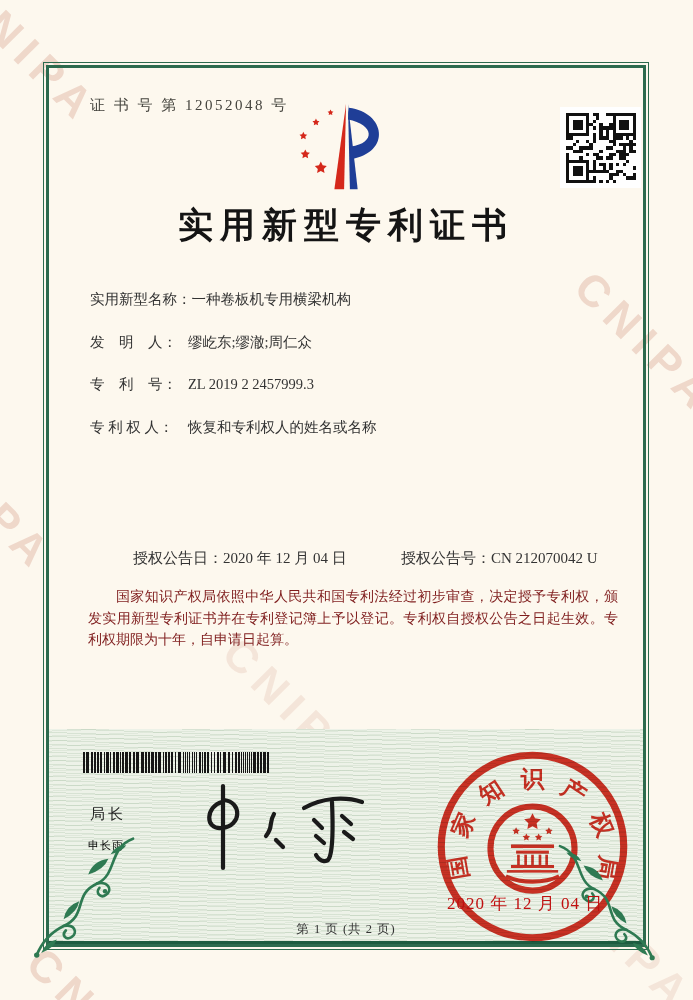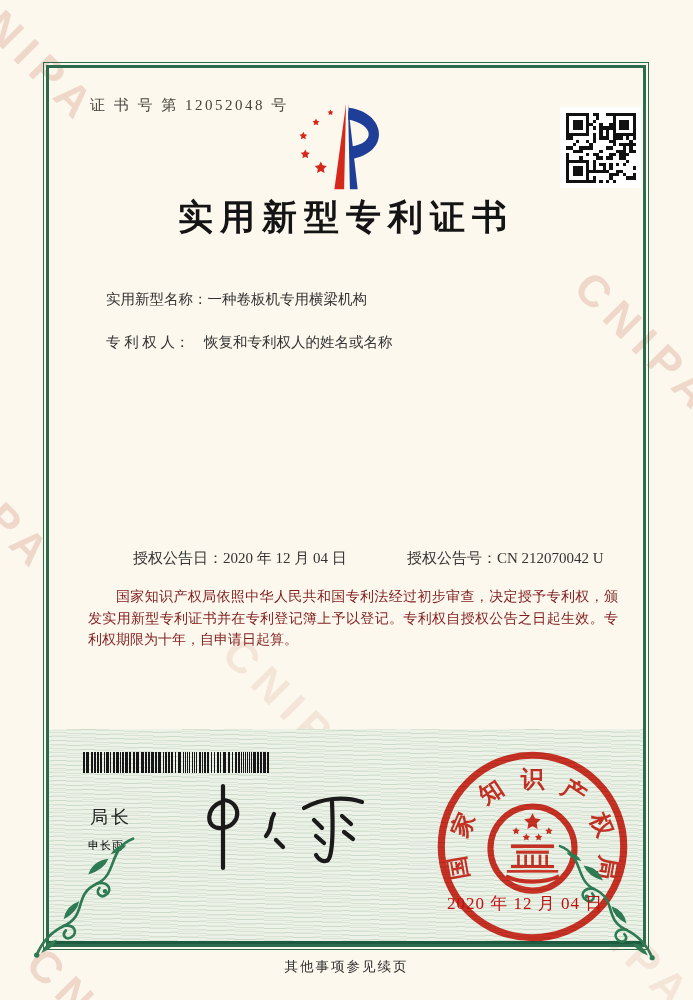--- a/index.html
+++ b/index.html
@@ -34,33 +34,33 @@
       repeating-linear-gradient(2deg, rgba(100,145,100,0.16) 0 1px, transparent 1px 4px),
       repeating-linear-gradient(-2deg, rgba(100,145,100,0.10) 0 1px, transparent 1px 5px);
     border-bottom:3px solid #1d5c40;
   }
   
   .abs{position:absolute;z-index:3;}
   .cert-number{left:90px;top:96px;font-size:15px;letter-spacing:2.5px;color:#45443e;}
   .logo{left:288px;top:100px;width:118px;height:97px;}
   .qr-box{left:560px;top:107px;width:81px;height:81px;background:#fff;
           display:flex;align-items:center;justify-content:center;}
-  .title{left:53px;top:194px;width:586px;text-align:center;
+  .title{left:53px;top:202px;width:586px;text-align:center;
          font-size:35px;font-weight:bold;letter-spacing:7px;color:#141414;}
   .fields{left:90px;top:290px;width:530px;font-size:14.5px;color:#333;}
-  .field-row{margin-bottom:22.5px;height:20px;white-space:nowrap;margin-left:16px;}
+  .field-row{margin-bottom:22.5px;height:20px;white-space:nowrap;}
   .field-label{display:inline-block;min-width:98px;color:#333;}
   .field-value{color:#333;}
   .grant-row{left:90px;top:549px;width:530px;font-size:15px;white-space:nowrap;margin-left:43px;}
-  .grant-number{position:absolute;left:274px;top:0;}
+  .grant-number{position:absolute;left:268px;top:0;}
   .paragraphs{left:88px;top:586px;width:530px;font-size:14px;line-height:21.6px;
               color:#7f1d1d;text-align:justify;}
   .paragraphs p{margin:0;text-indent:2em;}
   .barcode{left:82px;top:752px;width:190px;height:21px;}
-  .director-title{left:90px;top:805px;font-size:18px;letter-spacing:3px;color:#222;}
+  .director-title{left:90px;top:805px;font-size:15px;letter-spacing:3px;color:#222;}
   .director-name{left:88px;top:838px;font-size:11px;letter-spacing:1px;color:#000000;}
   .signature{left:192px;top:780px;width:195px;height:98px;z-index:4;}
   .seal{left:430px;top:744px;width:205px;height:205px;z-index:4;
         mix-blend-mode:multiply;opacity:0.95;}
   .seal-char{font-size:23px;font-weight:bold;fill:#d5281b;
              font-family:"Liberation Serif","DejaVu Serif",serif;}
   .seal-date{left:447px;top:892px;font-size:17px;color:#c01010;
              letter-spacing:1px;z-index:5;font-weight:500;white-space:nowrap;}
   .page-info{left:53px;top:921px;width:586px;text-align:center;font-size:12.5px;
              color:#333;letter-spacing:1px;z-index:4;}
@@ -323,20 +323,26 @@
       </svg>
   </div>
 
   <div class="abs title">实用新型专利证书</div>
 
   <div class="abs fields">
     <div class="field-row">
       <span class="field-label">实用新型名称：</span><span class="field-value">一种卷板机专用横梁机构</span>
     </div>
     <div class="field-row">
+      <span class="field-label">发　明　人：</span><span class="field-value">缪屹东;缪澈;周仁众</span>
+    </div>
+    <div class="field-row">
+      <span class="field-label">专　利　号：</span><span class="field-value">ZL 2019 2 2457999.3</span>
+    </div>
+    <div class="field-row">
       <span class="field-label">专 利 权 人：</span><span class="field-value">恢复和专利权人的姓名或名称</span>
     </div>
   </div>
 
   <div class="abs grant-row">
     <span>授权公告日：</span><span>2020 年 12 月 04 日</span>
     <span class="grant-number">
       <span>授权公告号：</span><span>CN 212070042 U</span>
     </span>
   </div>
@@ -468,15 +474,15 @@
     <path d="M60 42 c10 -2 14 6 8 10 c-5 4 -10 -2 -6 -6"></path>
     <path d="M30 80 c10 -2 13 6 7 10 c-5 3 -9 -2 -5 -6"></path>
     <path d="M70 20 q-14 2 -18 14 q14 -4 18 -14 Z" fill="#2e7a52" stroke="none"></path>
     <path d="M44 58 q-12 4 -14 16 q12 -6 14 -16 Z" fill="#2e7a52" stroke="none"></path>
     <path d="M86 8 q-10 0 -14 8 q10 -2 14 -8 Z" fill="#2e7a52" stroke="none"></path>
     <path d="M24 92 q-10 2 -14 12 q11 -4 14 -12 Z" fill="#2e7a52" stroke="none"></path>
     <circle cx="6" cy="106" r="2.4" fill="#2e7a52" stroke="none"></circle>
     <circle cx="67" cy="49" r="2" fill="#2e7a52" stroke="none"></circle>
   </svg>
 
-  <div class="abs note">其他事项参见续页</div>
+  <div class="abs page-info">第 1 页 (共 2 页)</div>
 
 </div>
 
 </body></html>

